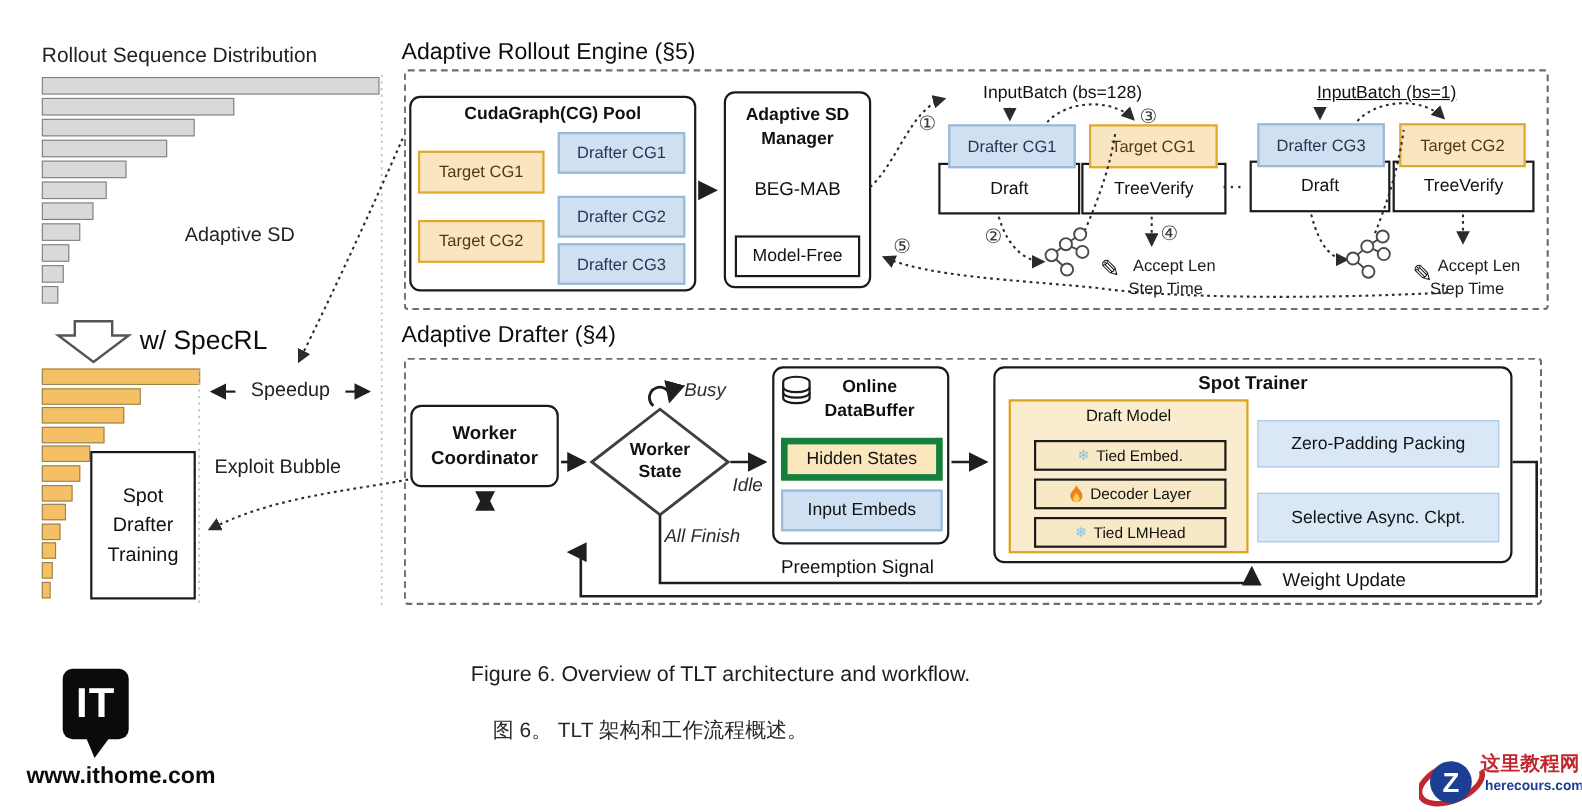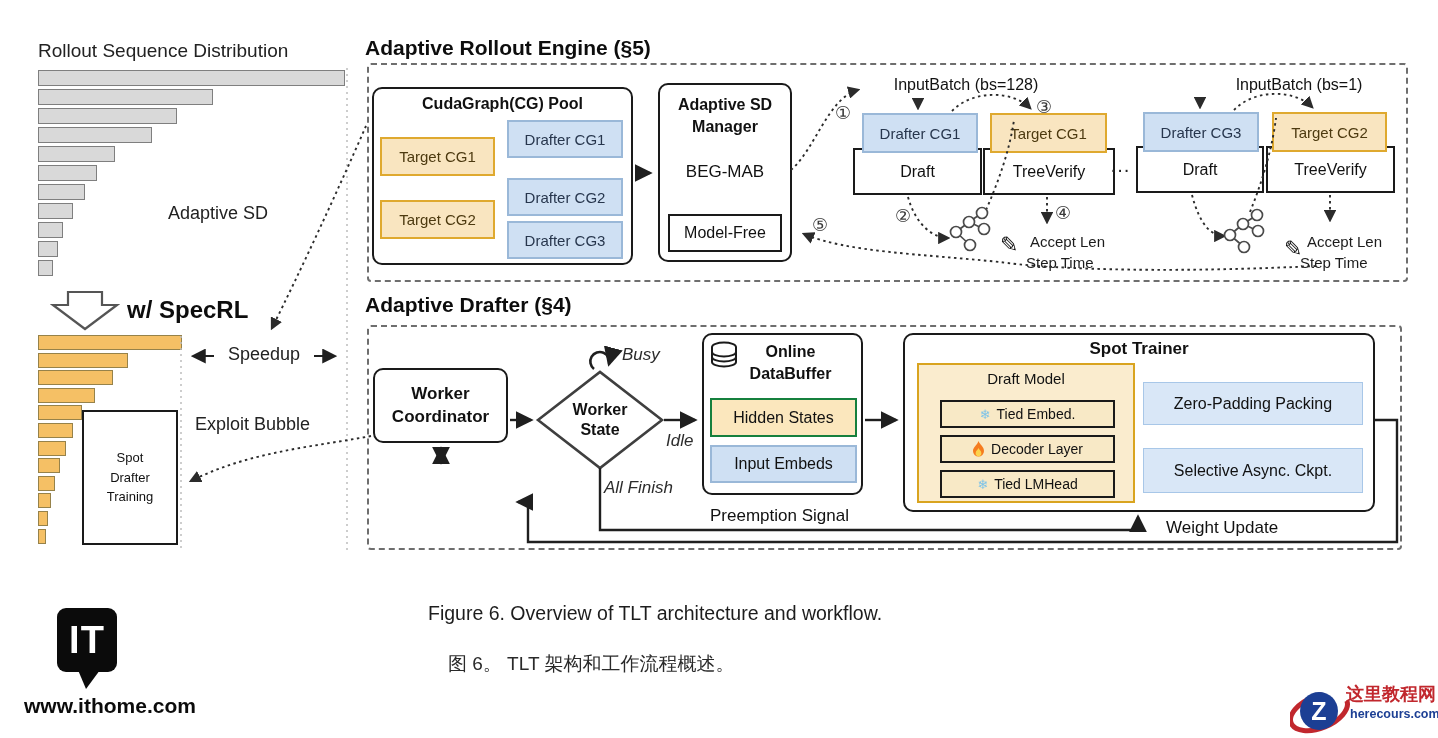--- a/index.html
+++ b/index.html
@@ -8,25 +8,25 @@
   .abs{position:absolute;box-sizing:border-box;}
   .pre{white-space:pre-line;}
   .ctr{display:flex;align-items:center;justify-content:center;text-align:center;}
   .bar{position:absolute;background:#d9d9d9;border:1.5px solid #7f7f7f;box-sizing:border-box;}
   .bar.orange{background:#f5c065;border-color:#96824a;}
   .roundbox{background:#fff;border:2.2px solid #1a1a1a;border-radius:10px;}
   .sqbox{background:#fff;border:2px solid #1a1a1a;}
   .dashbox{border:2px dashed #6e6e6e;border-radius:4px;}
   .chip-t{background:#f9e5c0;border:2.5px solid #dfa92f;}
   .chip-d{background:#cfe0f3;border:2px solid #9ab8d8;}
-  .chip-h{background:#fbe7bd;border:2px solid #15803d;}
+  .chip-h{background:#fbe7bd;border:6px solid #15803d;}
   .chip-b{background:#d9e7f7;border:1.5px solid #a8c7e8;}
   .panel-tan{background:#faecce;border:2px solid #d9a41f;}
   .layerbox{background:#f8e9c6;border:2px solid #1a1a1a;display:flex;align-items:center;justify-content:center;gap:6px;}
-  .hdr{font-weight:bold;font-size:21px;color:#0d0d0d;}
+  .hdr{font-weight:normal;font-size:21px;color:#0d0d0d;}
   .lbl{font-size:18px;color:#222;}
   .ital{font-style:italic;font-size:17px;color:#2c2c2c;}
   .circnum{font-size:18px;color:#3a3a3a;}
   .smtxt{font-size:15px;color:#1c1c1c;}
   svg.overlay{position:absolute;left:0;top:0;z-index:5;pointer-events:none;}
   .ztop{z-index:6;}
   .snow{color:#7ec3e8;font-size:13px;}
 </style>
 </head>
 <body>
@@ -59,21 +59,21 @@
       <div class="bar orange" style="left: 0px; top: 105.6px; width: 28px; height: 15px;"></div>
       <div class="bar orange" style="left: 0px; top: 123.2px; width: 22px; height: 15px;"></div>
       <div class="bar orange" style="left: 0px; top: 140.8px; width: 17px; height: 15px;"></div>
       <div class="bar orange" style="left: 0px; top: 158.4px; width: 13px; height: 15px;"></div>
       <div class="bar orange" style="left: 0px; top: 176px; width: 10px; height: 15px;"></div>
       <div class="bar orange" style="left: 0px; top: 193.6px; width: 8px; height: 15px;"></div>
     </div>
   <div class="abs lbl" style="left:221px;top:344px;width:86px;text-align:center;">Speedup</div>
   <div class="abs lbl" style="left:195px;top:414px;">Exploit Bubble</div>
   <div class="abs sqbox ctr ztop" style="left:82px;top:410px;width:96px;height:135px;border-width:2.5px;">
-    <span class="pre" style="font-size:13px;line-height:1.5;">Spot
+    <span class="pre" style="font-size:18px;line-height:1.5;">Spot
 Drafter
 Training</span>
   </div>
 
   <div class="abs hdr" style="left:365px;top:36px;">Adaptive Rollout Engine (§5)</div>
   <div class="abs dashbox" style="left:367px;top:63px;width:1041px;height:219px;"></div>
 
   <div class="abs roundbox" style="left:372px;top:87px;width:261px;height:178px;"></div>
   <div class="abs" style="left:372px;top:95px;width:261px;text-align:center;font-weight:bold;font-size:16px;">CudaGraph(CG) Pool</div>
   <div class="abs chip-t ctr" style="left:380px;top:137px;width:115px;height:39px;font-size:15px;color:#4d3a10;">Target CG1</div>
@@ -91,21 +91,21 @@
   <div class="abs" style="left:870px;top:76px;width:192px;text-align:center;font-size:16px;">InputBatch (bs=128)</div>
   <div class="abs sqbox ctr" style="left:853px;top:148px;width:129px;height:47px;font-size:16px;">Draft</div>
   <div class="abs sqbox ctr" style="left:983px;top:148px;width:132px;height:47px;font-size:16px;">TreeVerify</div>
   <div class="abs chip-d ctr" style="left:862px;top:113px;width:116px;height:40px;font-size:15px;color:#27364d;">Drafter CG1</div>
   <div class="abs chip-t ctr" style="left:990px;top:113px;width:117px;height:40px;font-size:15px;color:#4d3a10;">Target CG1</div>
   <div class="abs smtxt" style="left:1030px;top:233px;">Accept Len</div>
   <div class="abs smtxt" style="left:1026px;top:254px;">Step Time</div>
   <div class="abs" style="left:1000px;top:232px;font-size:22px;">✎</div>
   <div class="abs" style="left:1110px;top:158px;font-size:20px;color:#222;">···</div>
 
-  <div class="abs" style="left:1216px;top:76px;width:166px;text-align:center;font-size:16px;">InputBatch  (bs=1)</div>
+  <div class="abs" style="left:1158px;top:76px;width:166px;text-align:right;font-size:16px;text-decoration:underline;">InputBatch  (bs=1)</div>
   <div class="abs sqbox ctr" style="left:1136px;top:146px;width:128px;height:47px;font-size:16px;">Draft</div>
   <div class="abs sqbox ctr" style="left:1266px;top:146px;width:129px;height:47px;font-size:16px;">TreeVerify</div>
   <div class="abs chip-d ctr" style="left:1143px;top:112px;width:116px;height:40px;font-size:15px;color:#27364d;">Drafter CG3</div>
   <div class="abs chip-t ctr" style="left:1272px;top:112px;width:115px;height:40px;font-size:15px;color:#4d3a10;">Target CG2</div>
   <div class="abs smtxt" style="left:1307px;top:233px;">Accept Len</div>
   <div class="abs smtxt" style="left:1300px;top:254px;">Step Time</div>
   <div class="abs" style="left:1284px;top:236px;font-size:22px;">✎</div>
 
   <div class="abs circnum" style="left:835px;top:102px;">①</div>
   <div class="abs circnum" style="left:895px;top:205px;">②</div>

